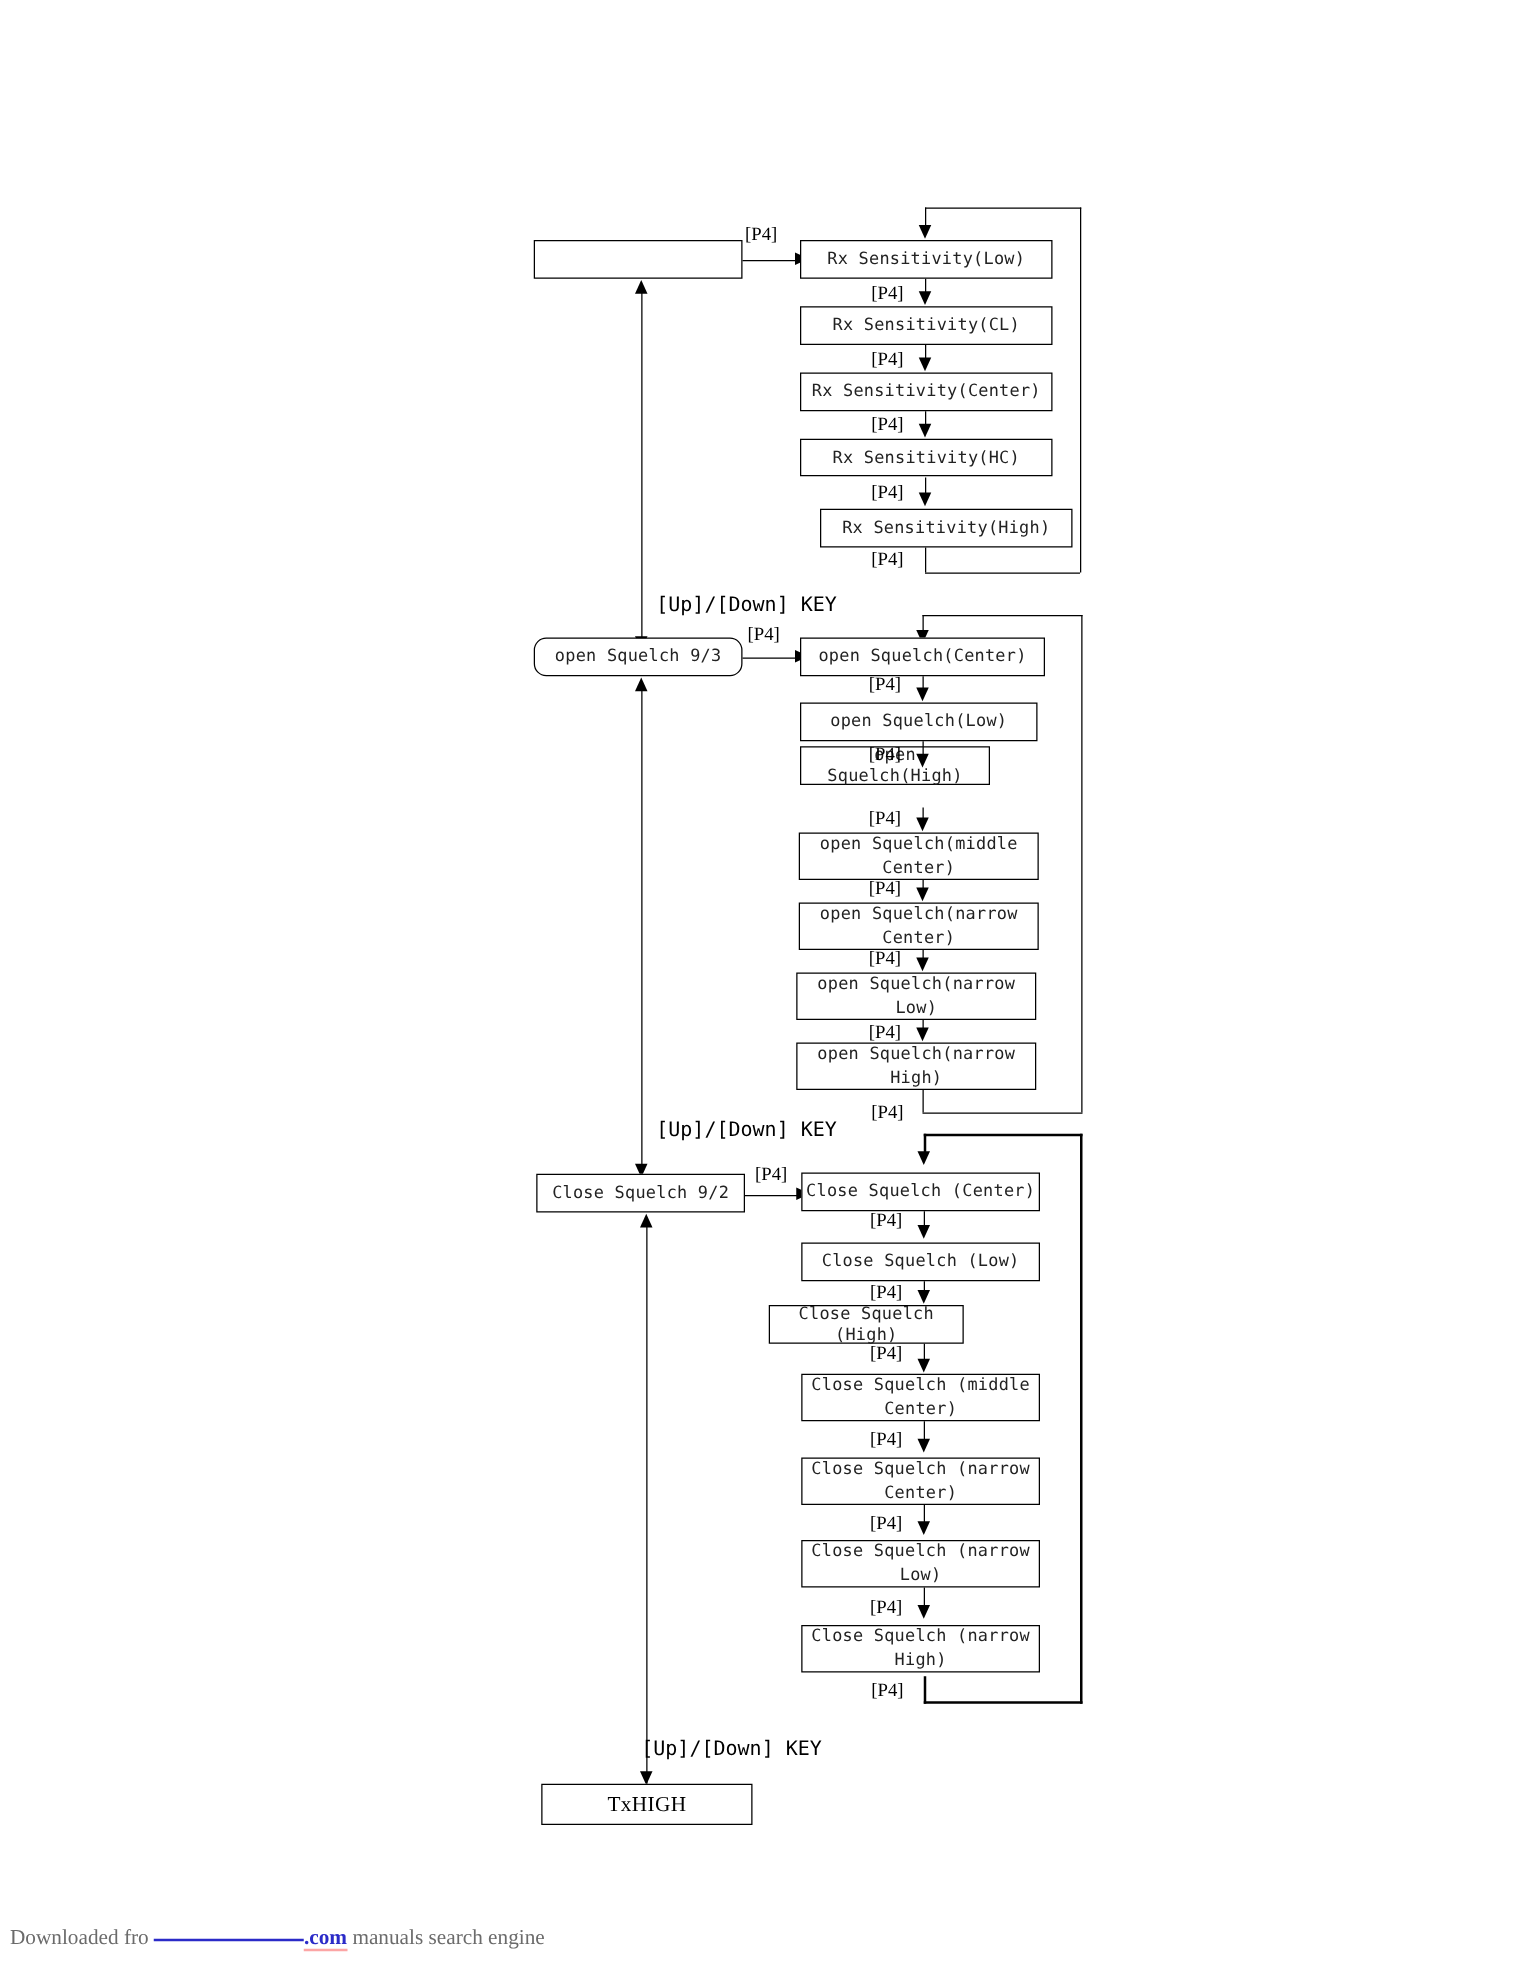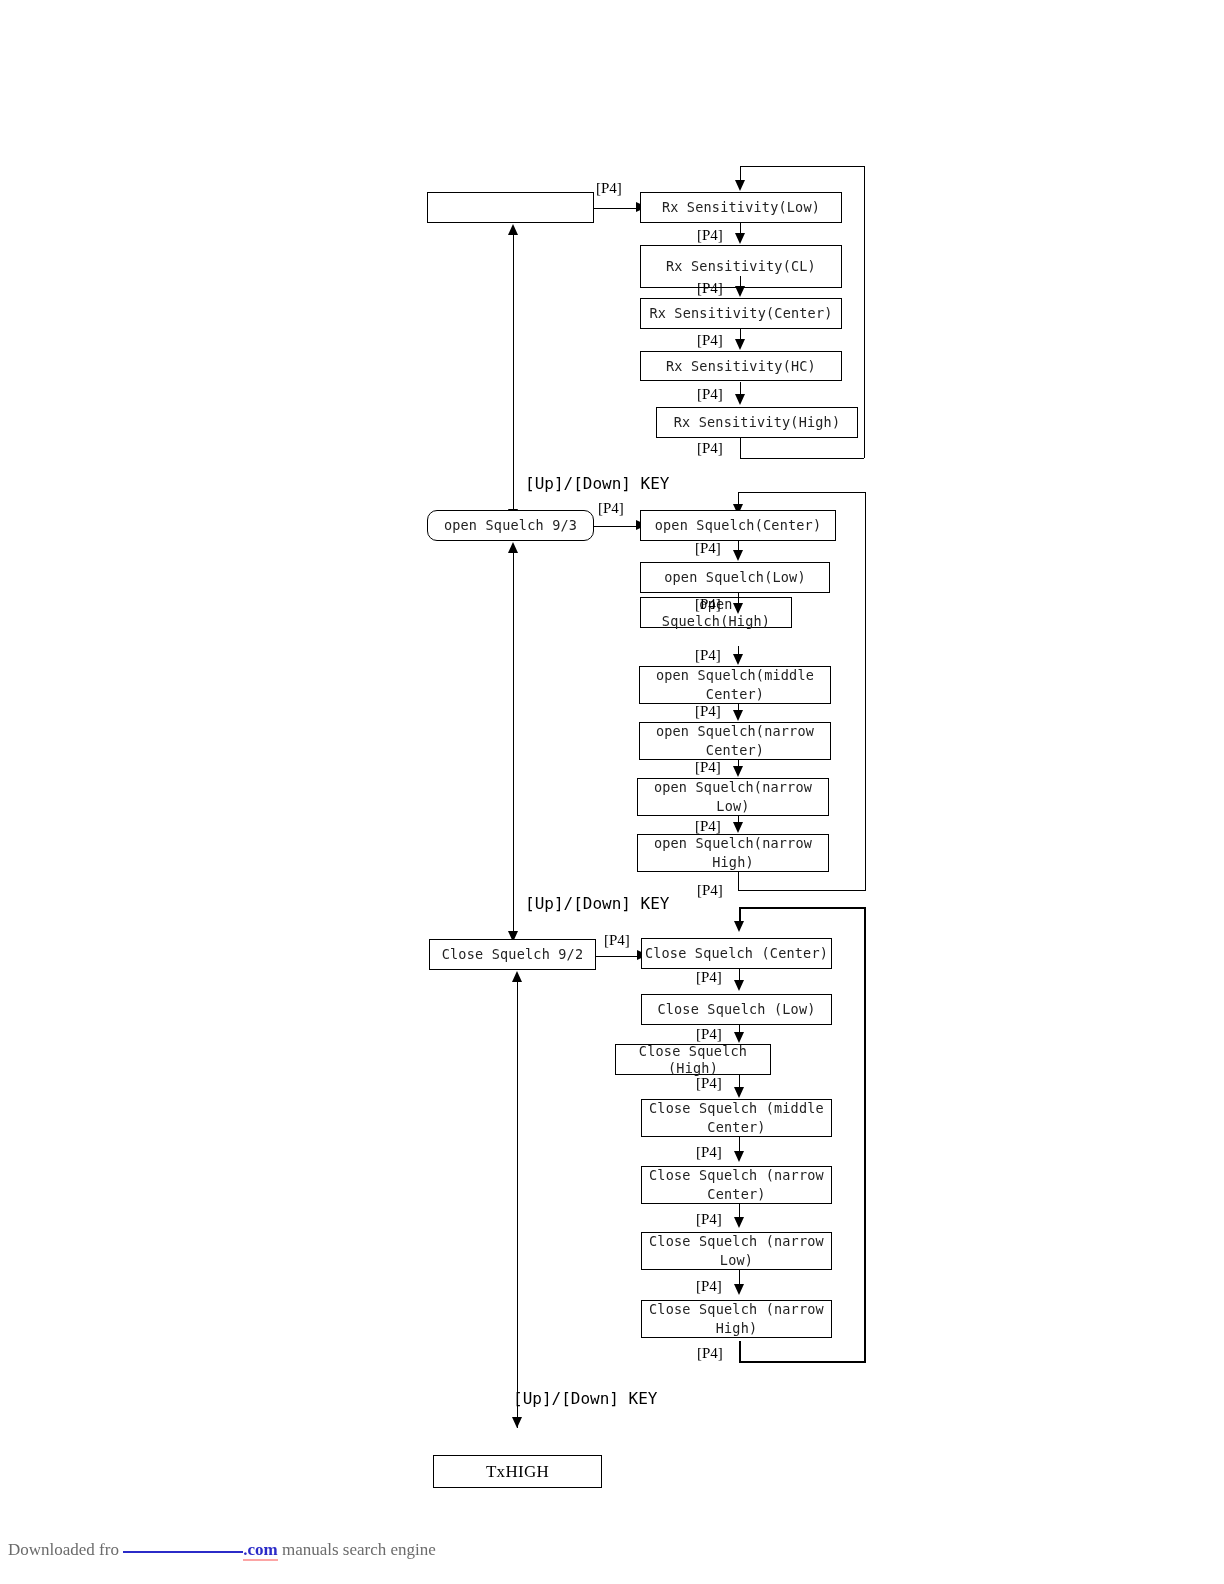--- a/index.html
+++ b/index.html
@@ -32,21 +32,20 @@
     color: #222;
     letter-spacing: 0.2px;
     white-space: pre-line;
     padding: 0 2px;
   }
   .box.serif {
     font-family: "Liberation Serif", serif;
     font-size: 17px;
     color: #000;
     letter-spacing: 0.3px;
-    margin-top: 28px;
   }
   .box.two-line { line-height: 19px; }
 
   
   .vline {
     position: absolute;
     width: 0;
     border-left: 1px solid #000;
   }
   .vline.thick { border-left-width: 2px; }
@@ -129,21 +128,21 @@
 
   <div class="vline" style="left:740px; top:437px; height:21px;"></div>
   <div class="hline" style="left:740px; top:457.5px; width:124px;"></div>
   <div class="vline" style="left:864px; top:166px; height:292px;"></div>
   <div class="hline" style="left:740px; top:166px; width:125px;"></div>
   <div class="vline" style="left:740px; top:166px; height:16px;"></div>
   <div class="arrow-down" style="left:735px; top:180px;"></div>
   <div class="lbl" style="left:697px; top:440px;">[P4]</div>
 
   <div class="box" style="left:640px; top:192px; width:202px; height:31px;">Rx Sensitivity(Low)</div>
-  <div class="box" style="left:640px; top:245px; width:202px; height:43px;text-align:center;">Rx Sensitivity(CL)</div>
+  <div class="box" style="left:640px; top:245px; width:202px; height:31px;text-align:center;">Rx Sensitivity(CL)</div>
   <div class="box" style="left:640px; top:298px; width:202px; height:31px;">Rx Sensitivity(Center)</div>
   <div class="box" style="left:640px; top:351px; width:202px; height:30px;">Rx Sensitivity(HC)</div>
   <div class="box" style="left:640px; top:407px; width:202px; height:31px;margin-left:16px;">Rx Sensitivity(High)</div>
 
   <div class="vline" style="left:740px; top:223px; height:12px;"></div>
   <div class="arrow-down" style="left:735px; top:233px;"></div>
   <div class="lbl" style="left:697px; top:227px;">[P4]</div>
 
   <div class="vline" style="left:740px; top:276px; height:12px;"></div>
   <div class="arrow-down" style="left:735px; top:286px;"></div>

